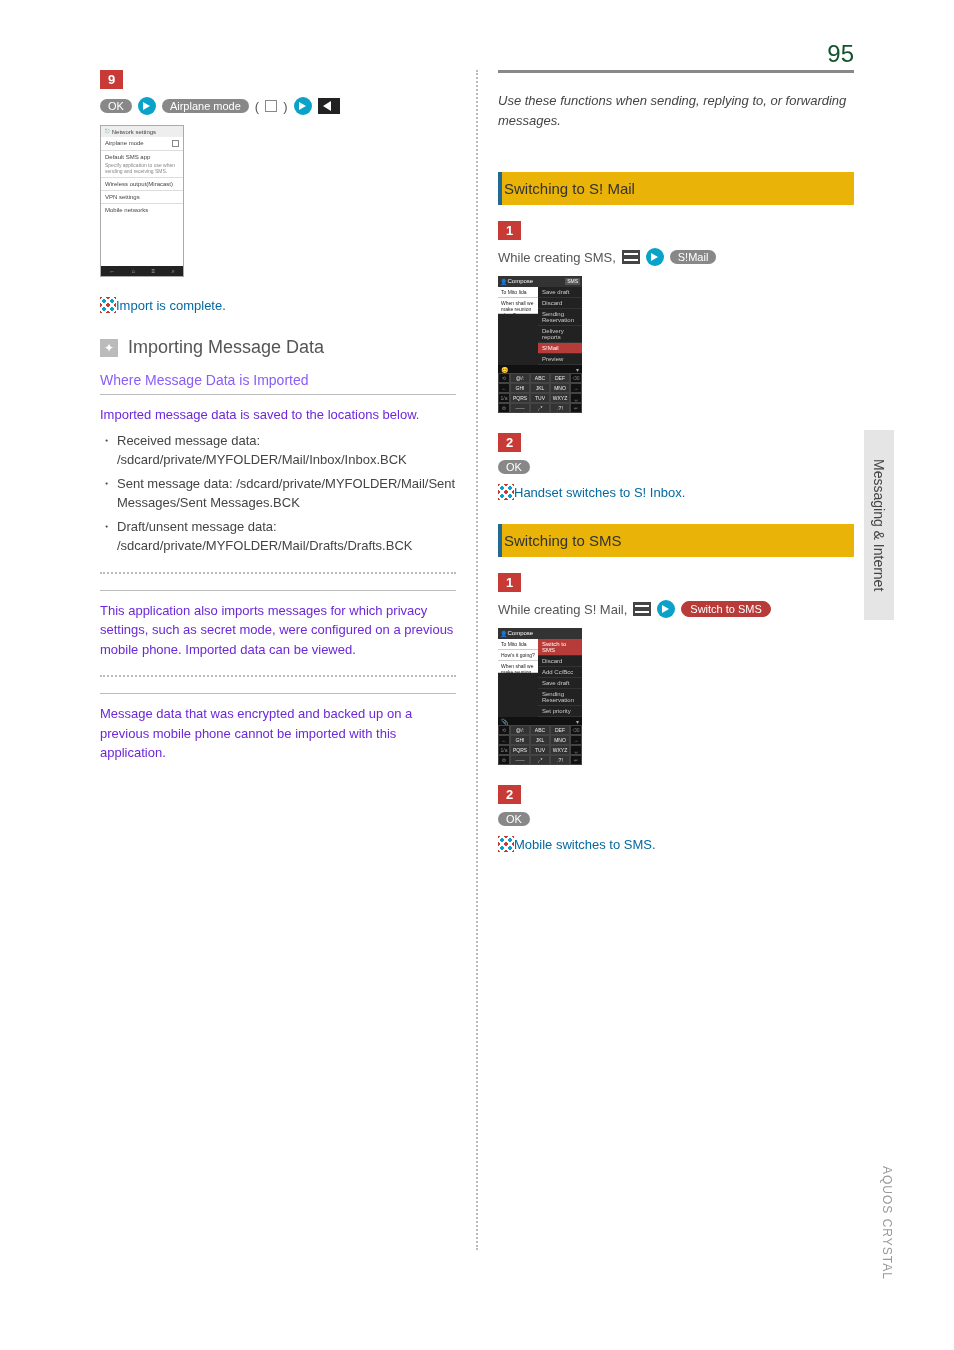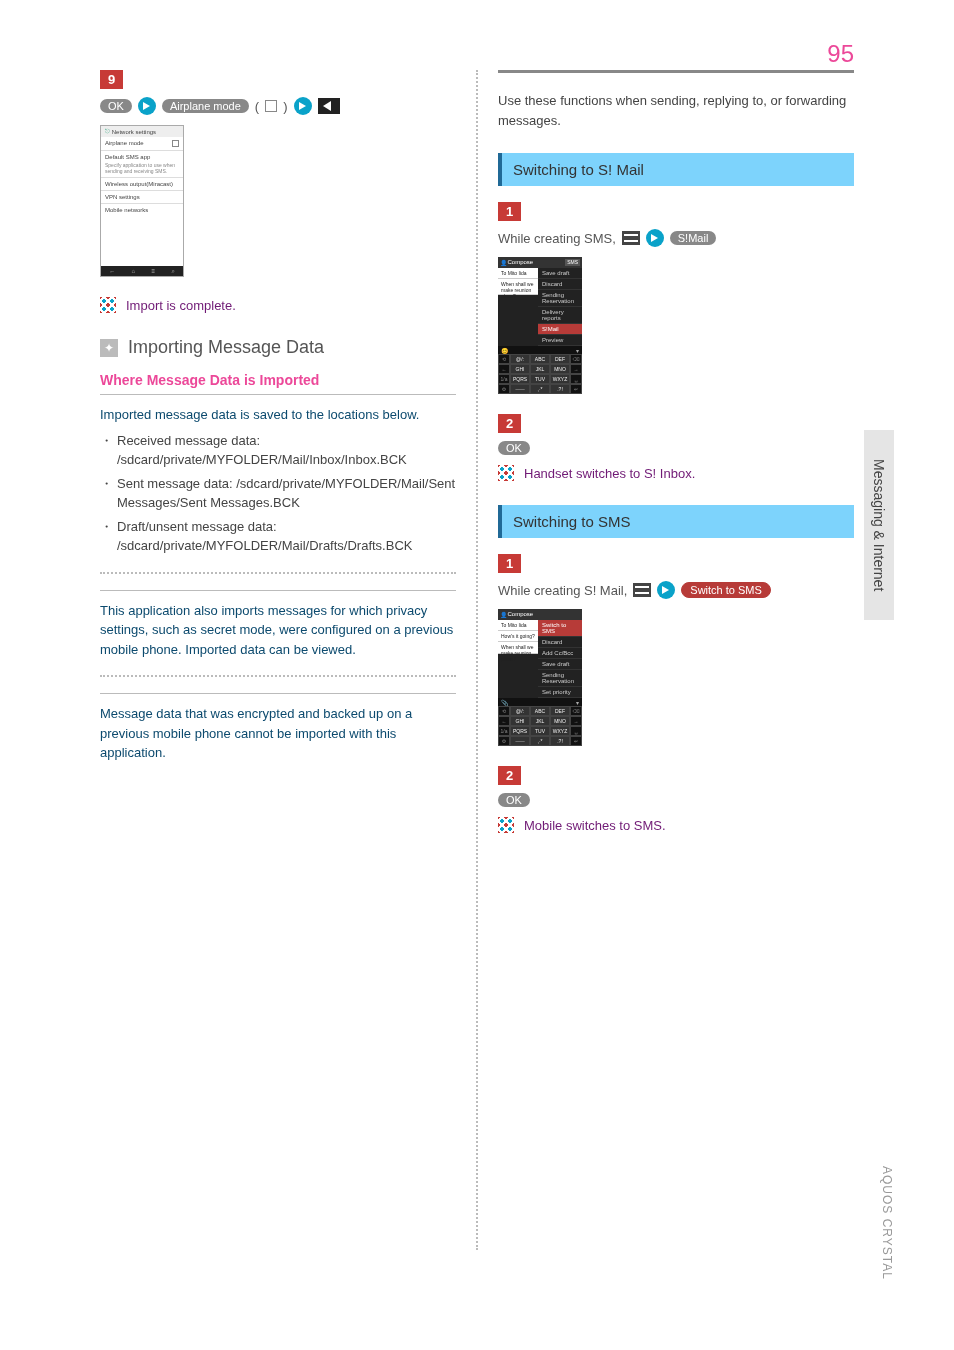--- a/index.html
+++ b/index.html
@@ -9,21 +9,21 @@
     background: #fff;
     font-family: "Segoe UI", "Helvetica Neue", Arial, sans-serif;
     color: #333;
     position: relative;
   }
   .page-number {
     position: absolute;
     top: 40px;
     right: 100px;
     font-size: 24px;
-    color: #ec4899;
+    color: #14532d;
   }
   .columns {
     display: flex;
     padding: 70px 100px 0 100px;
     gap: 20px;
   }
   .col {
     width: 360px;
     position: relative;
   }
@@ -161,45 +161,45 @@
     font-size: 22px;
     color: #555;
     font-weight: 400;
     margin-bottom: 8px;
     line-height: 1.3;
   }
   .h2-underline {
     border-bottom: 3px solid #888;
     margin-bottom: 18px;
   }
-  .intro { font-size: 13px; color:#444; line-height:1.5; margin-bottom: 23px; }
+  .intro { font-size: 13px; color:#444; line-height:1.5; margin-bottom: 42px; font-style: italic; }
 
   .section-box {
-    background: #7dd3fc;
+    background: #eab308;
     border-left: 4px solid #206996;
-    padding: 8px 11px;
+    padding: 8px 2px;
     font-size: 15px;
     color: #333;
     margin-bottom: 16px;
   }
 
   .info-head {
     display:flex; align-items:center; gap:10px; margin: 4px 0 14px;
   }
   .info-title { font-size: 18px; color:#555; }
 
-  .sub-head { font-size: 14px; color:#ec4899; margin-bottom:6px;font-weight:bold; }
+  .sub-head { font-size: 14px; color:#8b5cf6; margin-bottom:6px; }
   .sub-rule { border:none; border-top:1px solid #bbb; margin-bottom:10px; }
   .dotted-rule { border:none; border-top:2px dotted #bbb; margin: 16px 0; }
 
-  .body-text { font-size: 13px; color:#0c4a6e; line-height:1.5; margin-bottom:6px; }
+  .body-text { font-size: 13px; color:#6d28d9; line-height:1.5; margin-bottom:6px; }
   .bullet { display:flex; gap:4px; font-size:13px; color:#444; line-height:1.5; margin-bottom:4px; }
   .bullet .dot { flex:0 0 10px; }
 
-  .result-line { display:flex; align-items:flex-end; gap:10px; font-size:13px; color:#701a75; margin: 4px 0 24px; }
+  .result-line { display:flex; align-items:flex-end; font-size:13px; color:#0369a1; margin: 4px 0 24px; }
 </style>
 </head>
 <body>
 
 <div class="page-number">95</div>
 
 <div class="side-tab">
   <span class="side-tab-text">Messaging &amp; Internet</span>
 </div>
 <div class="footer-text">AQUOS CRYSTAL</div>

